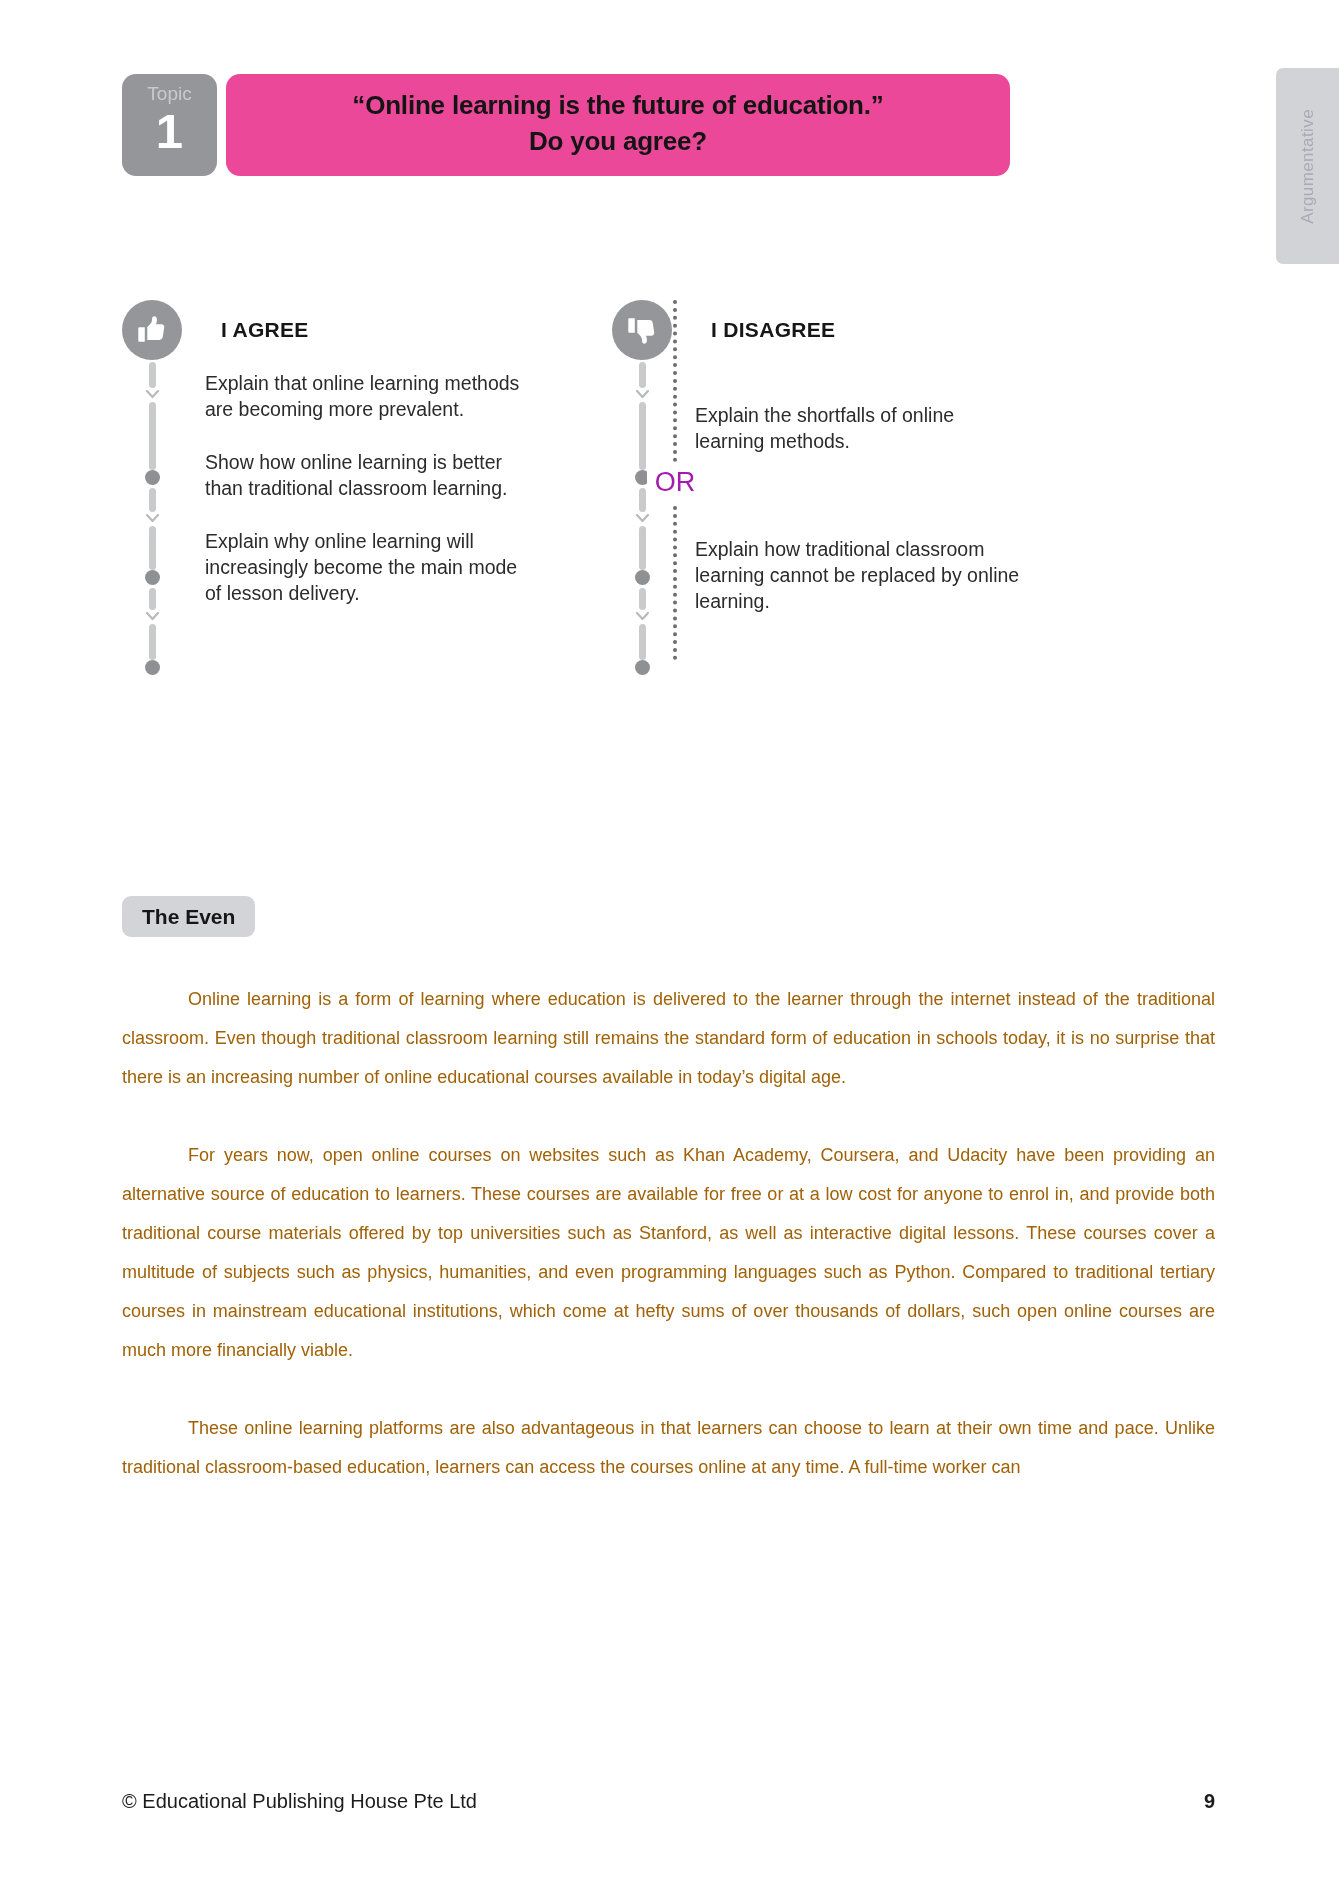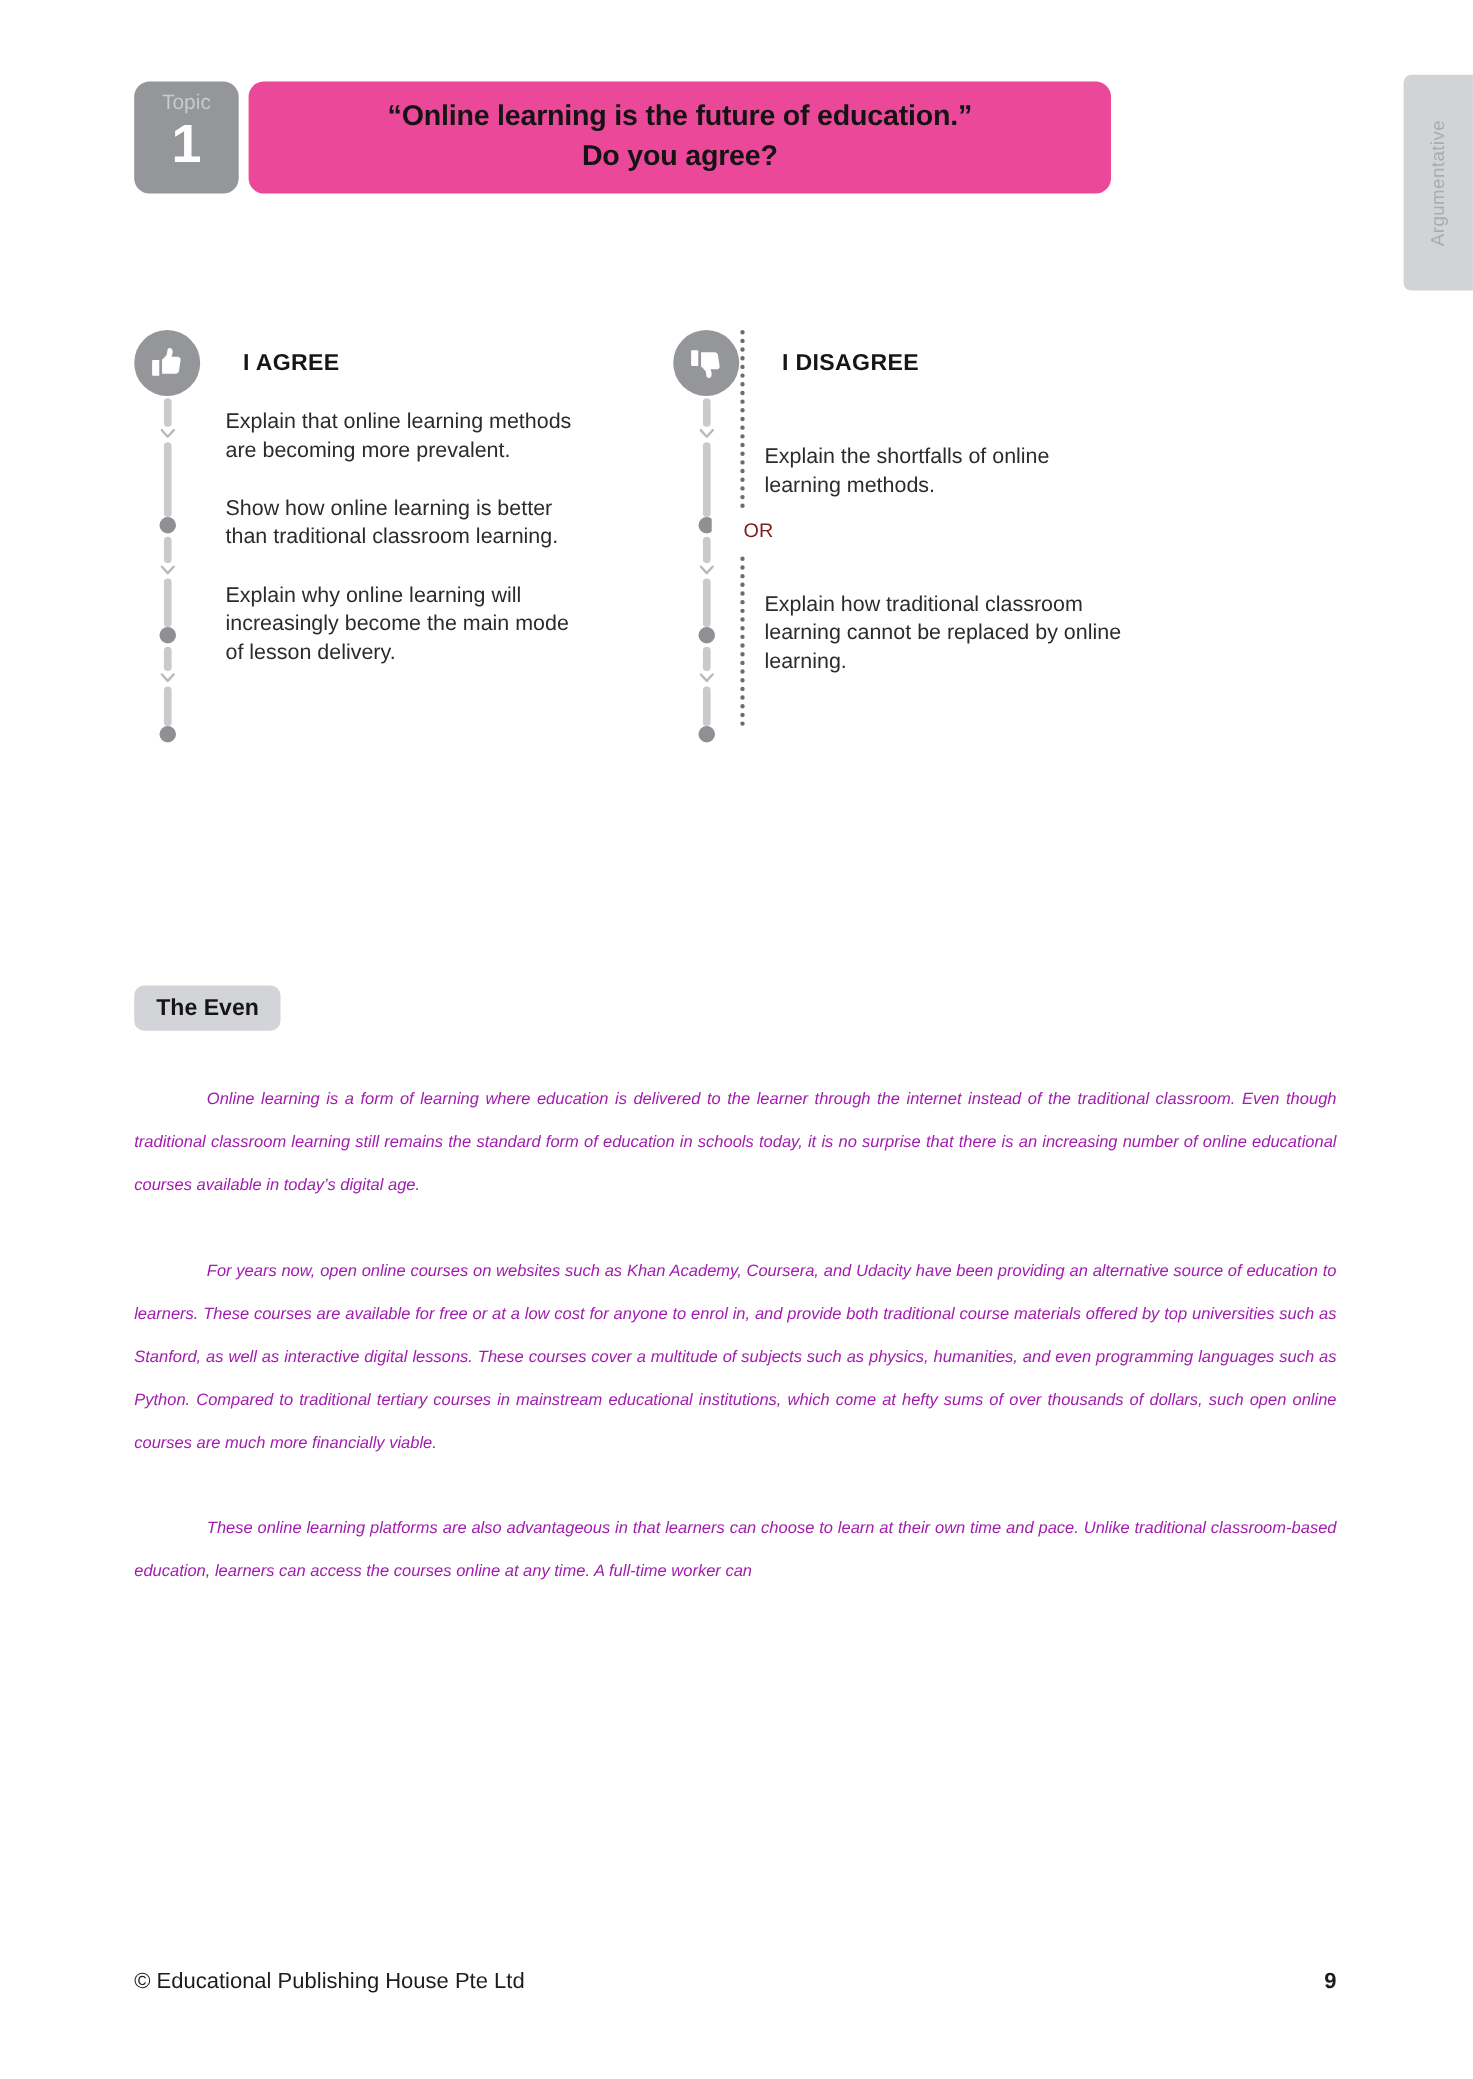--- a/index.html
+++ b/index.html
@@ -220,44 +220,43 @@
     position: absolute;
     left: 0;
     width: 0;
     border-left: 4px dotted #6b6c6e;
   }
   .or-label {
     position: absolute;
     left: -26px;
     top: 168px;
     width: 56px;
-    text-align: right;
+    text-align: center;
     background: #ffffff;
-    font-size: 18px;
-    color: #7f1d1d;
+    font-size: 27px;
+    color: #a21caf;
     line-height: 28px;
   }
 
   
   .essay {
     position: absolute;
     left: 122px;
     top: 980px;
     width: 1093px;
   }
   .para {
-    font-size: 15px;
+    font-size: 18px;
     line-height: 39px;
     text-align: justify;
     text-justify: inter-word;
-    color: #a21caf;
+    color: #a16207;
     text-indent: 66px;
     margin: 0 0 39px 0;
     font-family: "Liberation Sans", sans-serif;
-    font-style: italic;
   }
   .para:last-child { margin-bottom: 0; }
 
   
   .footer {
     position: absolute;
     left: 122px;
     top: 1790px;
     width: 1093px;
     display: flex;

